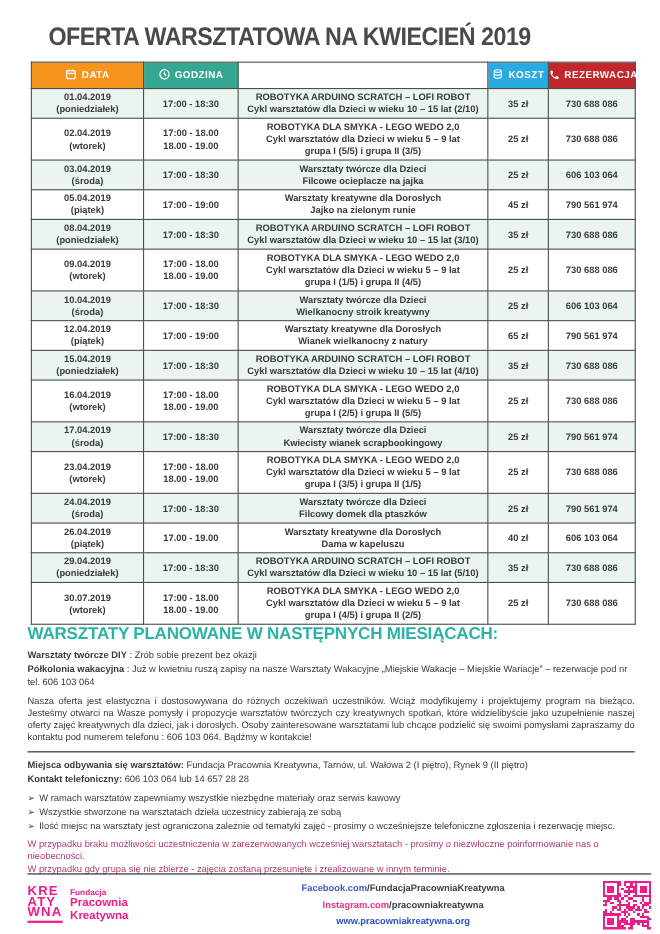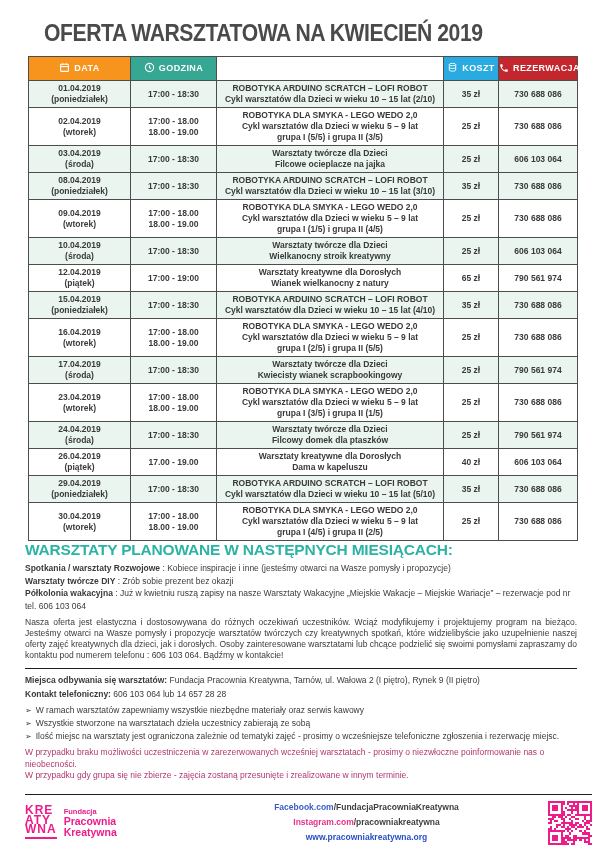--- a/index.html
+++ b/index.html
@@ -179,20 +179,35 @@
           <td>
             <div>17:00 - 18:30</div>
           </td>
           <td>
             <div>Warsztaty twórcze dla Dzieci</div>
             <div>Filcowe ocieplacze na jajka</div>
           </td>
           <td>25 zł</td>
           <td>606 103 064</td>
         </tr>
+        <tr class="">
+          <td>
+            <div>05.04.2019</div>
+            <div>(piątek)</div>
+          </td>
+          <td>
+            <div>17:00 - 19:00</div>
+          </td>
+          <td>
+            <div>Warsztaty kreatywne dla Dorosłych</div>
+            <div>Jajko na zielonym runie</div>
+          </td>
+          <td>45 zł</td>
+          <td>790 561 974</td>
+        </tr>
         <tr class="green">
           <td>
             <div>08.04.2019</div>
             <div>(poniedziałek)</div>
           </td>
           <td>
             <div>17:00 - 18:30</div>
           </td>
           <td>
             <div>ROBOTYKA ARDUINO SCRATCH – LOFI ROBOT</div>
@@ -352,41 +367,40 @@
           </td>
           <td>
             <div>ROBOTYKA ARDUINO SCRATCH – LOFI ROBOT</div>
             <div>Cykl warsztatów dla Dzieci w wieku 10 – 15 lat (5/10)</div>
           </td>
           <td>35 zł</td>
           <td>730 688 086</td>
         </tr>
         <tr class="">
           <td>
-            <div>30.04.2019</div>
+            <div>30.07.2019</div>
             <div>(wtorek)</div>
           </td>
           <td>
             <div>17:00 - 18.00</div>
             <div>18.00 - 19.00</div>
           </td>
           <td>
             <div>ROBOTYKA DLA SMYKA - LEGO WEDO 2,0</div>
             <div>Cykl warsztatów dla Dzieci w wieku 5 – 9 lat</div>
             <div>grupa I (4/5) i grupa II (2/5)</div>
           </td>
           <td>25 zł</td>
           <td>730 688 086</td>
         </tr>
       </tbody>
   </table>
 
   <div class="section-heading">WARSZTATY PLANOWANE W NASTĘPNYCH MIESIĄCACH:</div>
   <div>
-      <div class="pl-item"><b>Spotkania / warsztaty Rozwojowe</b><span> :  Kobiece inspiracje i inne (jesteśmy otwarci na Wasze pomysły i propozycje)</span></div>
       <div class="pl-item"><b>Warsztaty twórcze DIY</b><span> : Zrób sobie prezent bez okazji</span></div>
       <div class="pl-item"><b>Półkolonia wakacyjna</b><span> : Już w kwietniu ruszą zapisy na nasze Warsztaty Wakacyjne „Miejskie Wakacje – Miejskie Wariacje” – rezerwacje pod nr tel. 606 103 064</span></div>
     </div>
 
   <div class="para">Nasza oferta jest elastyczna i dostosowywana do różnych oczekiwań uczestników. Wciąż modyfikujemy i projektujemy program na bieżąco. Jesteśmy otwarci na Wasze pomysły i propozycje warsztatów twórczych czy kreatywnych spotkań, które widzielibyście jako uzupełnienie naszej oferty zajęć kreatywnych dla dzieci, jak i dorosłych. Osoby zainteresowane warsztatami lub chcące podzielić się swoimi pomysłami zapraszamy do kontaktu pod numerem telefonu : 606 103 064.  Bądźmy w kontakcie!</div>
 
   <hr class="rule">
 
   <div class="contact-line">
     <b>Miejsca odbywania się warsztatów:</b><span>  Fundacja Pracownia Kreatywna, Tarnów, ul. Wałowa 2 (I piętro), Rynek 9 (II piętro)</span>

